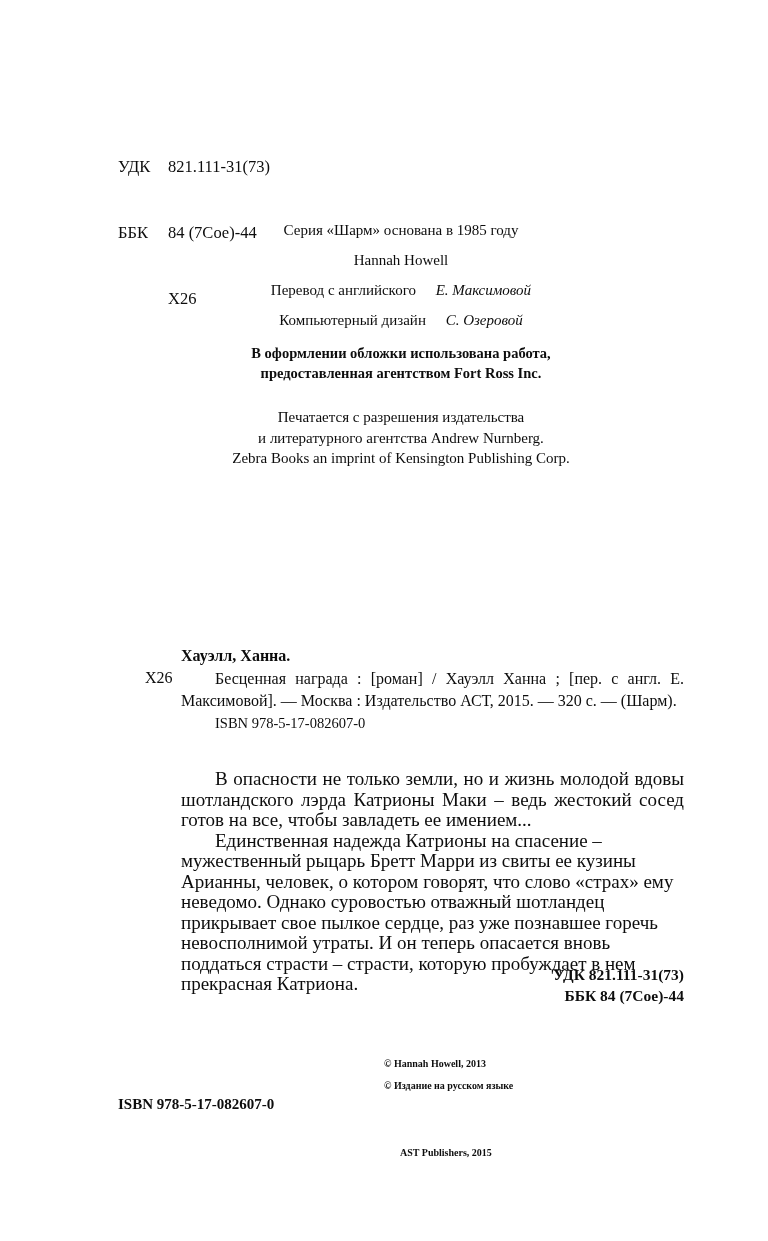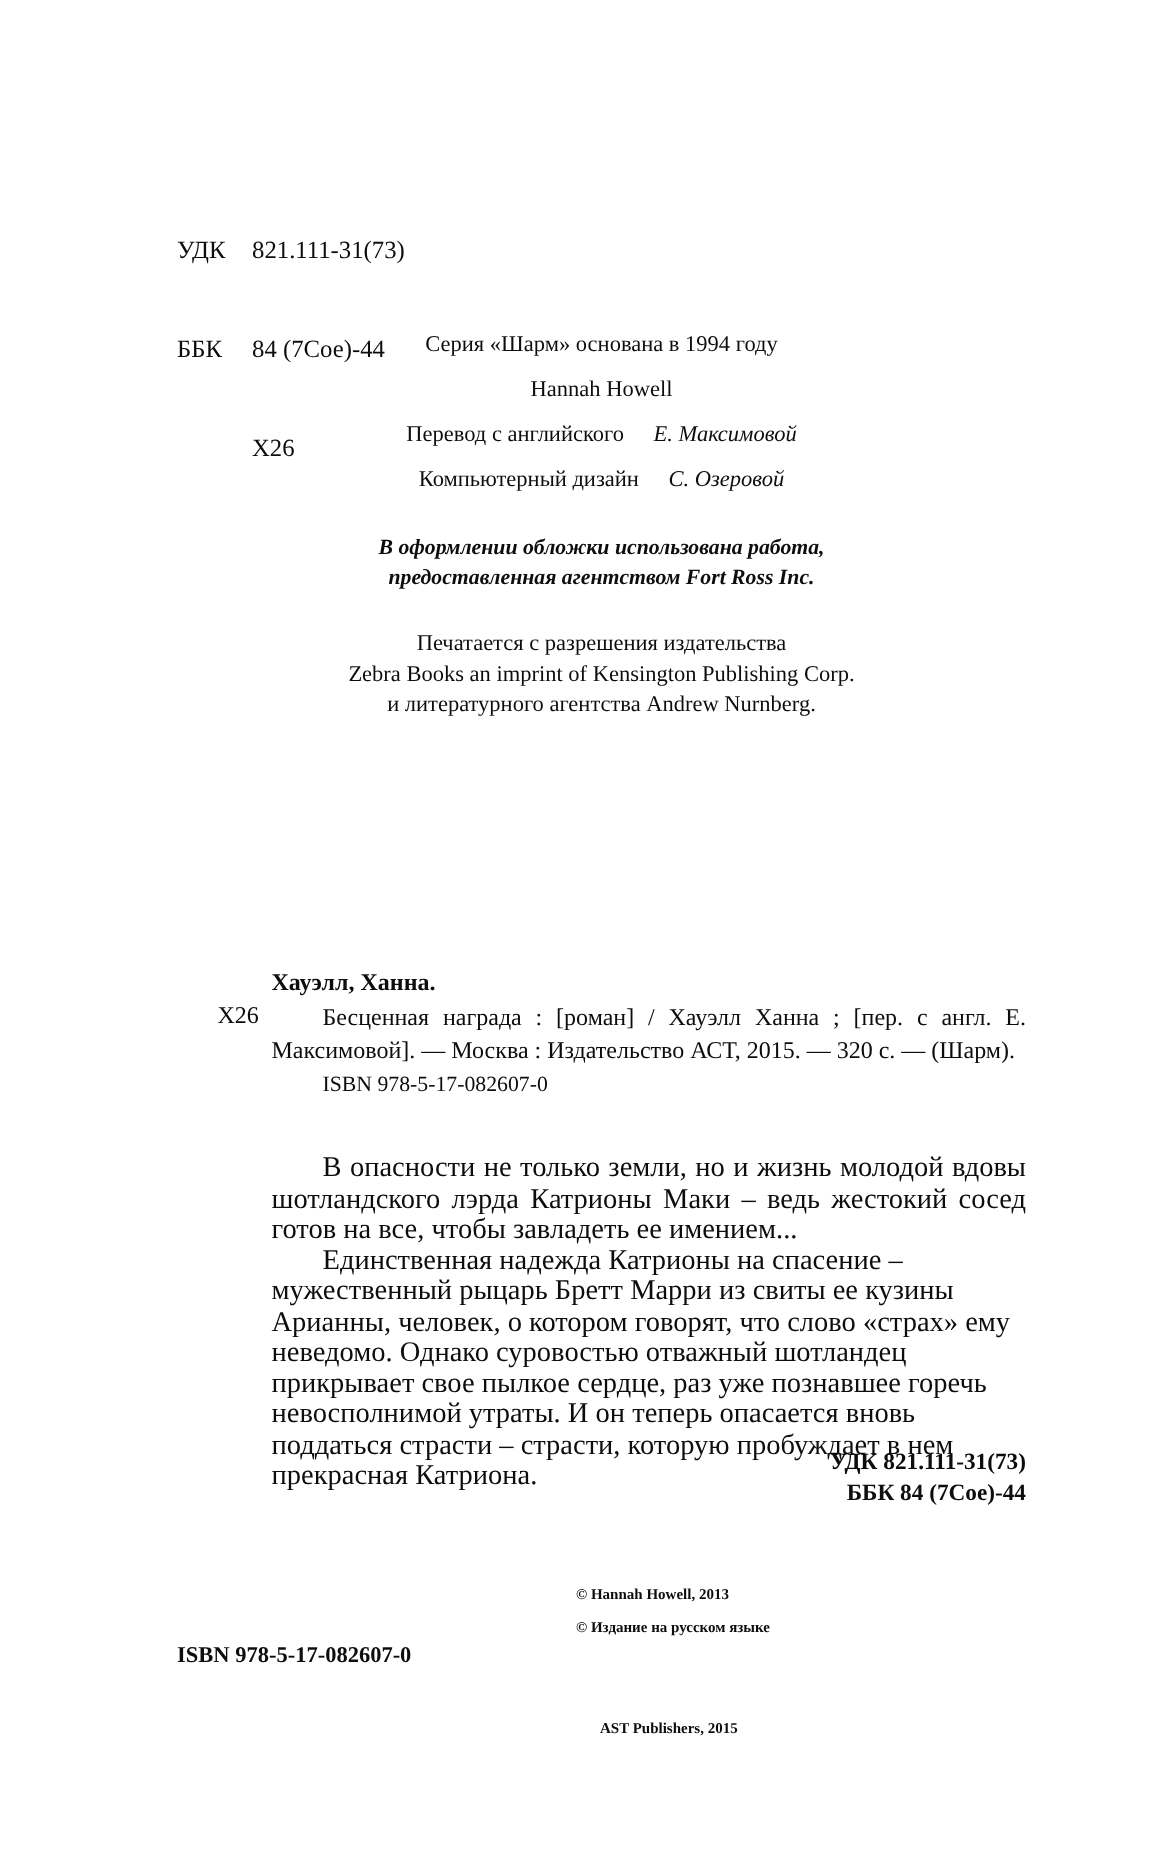--- a/index.html
+++ b/index.html
@@ -60,22 +60,21 @@
   }
   .imprint-title {
     font-size: 16px;
     line-height: 32px;
     letter-spacing: 0.8px;
   }
   .cover-credit {
     font-size: 14.5px;
     line-height: 20px;
     font-weight: bold;
-    font-style: italic;
-    margin-top: 20px;
+    margin-top: 8px;
   }
   .permission {
     font-size: 15px;
     line-height: 20.5px;
     margin-top: 24px;
   }
 
   
   .bib {
     position: absolute;
@@ -171,34 +170,34 @@
 
 <div class="page">
 
   <div class="udk-block">
     <span class="udk-line"><span class="udk-label">УДК</span><span>821.111-31(73)</span></span>
     <span class="udk-line"><span class="udk-label">ББК</span><span>84 (7Сое)-44</span></span>
     <span class="udk-line"><span class="udk-code-indent"></span><span>Х26</span></span>
   </div>
 
   <div class="imprint">
-    <div class="imprint-line">Серия «Шарм» основана в 1994 году</div>
+    <div class="imprint-line">Серия «Шарм» основана в 1985 году</div>
     <div class="imprint-line">Hannah Howell</div>
     <div class="imprint-line"><span>Перевод с английского </span><span class="nm">Е. Максимовой</span></div>
     <div class="imprint-line"><span>Компьютерный дизайн </span><span class="nm">С. Озеровой</span></div>
 
     <div class="cover-credit">
       <div>В оформлении обложки использована работа,</div>
       <div>предоставленная агентством Fort Ross Inc.</div>
     </div>
 
     <div class="permission">
       <div>Печатается с разрешения издательства</div>
+      <div>и литературного агентства Andrew Nurnberg.</div>
       <div>Zebra Books an imprint of Kensington Publishing Corp.</div>
-      <div>и литературного агентства Andrew Nurnberg.</div>
     </div>
   </div>
 
   <div class="shelf-mark">Х26</div>
 
   <div class="bib">
     <div class="bib-author">Хауэлл, Ханна.</div>
     <div class="bib-desc">Бесценная награда : [роман] / Хауэлл Ханна ;  [пер. с англ. Е. Максимовой]. — Москва : Издательство АСТ, 2015. — 320 с. — (Шарм).</div>
     <div class="bib-isbn">ISBN 978-5-17-082607-0</div>
   </div>

